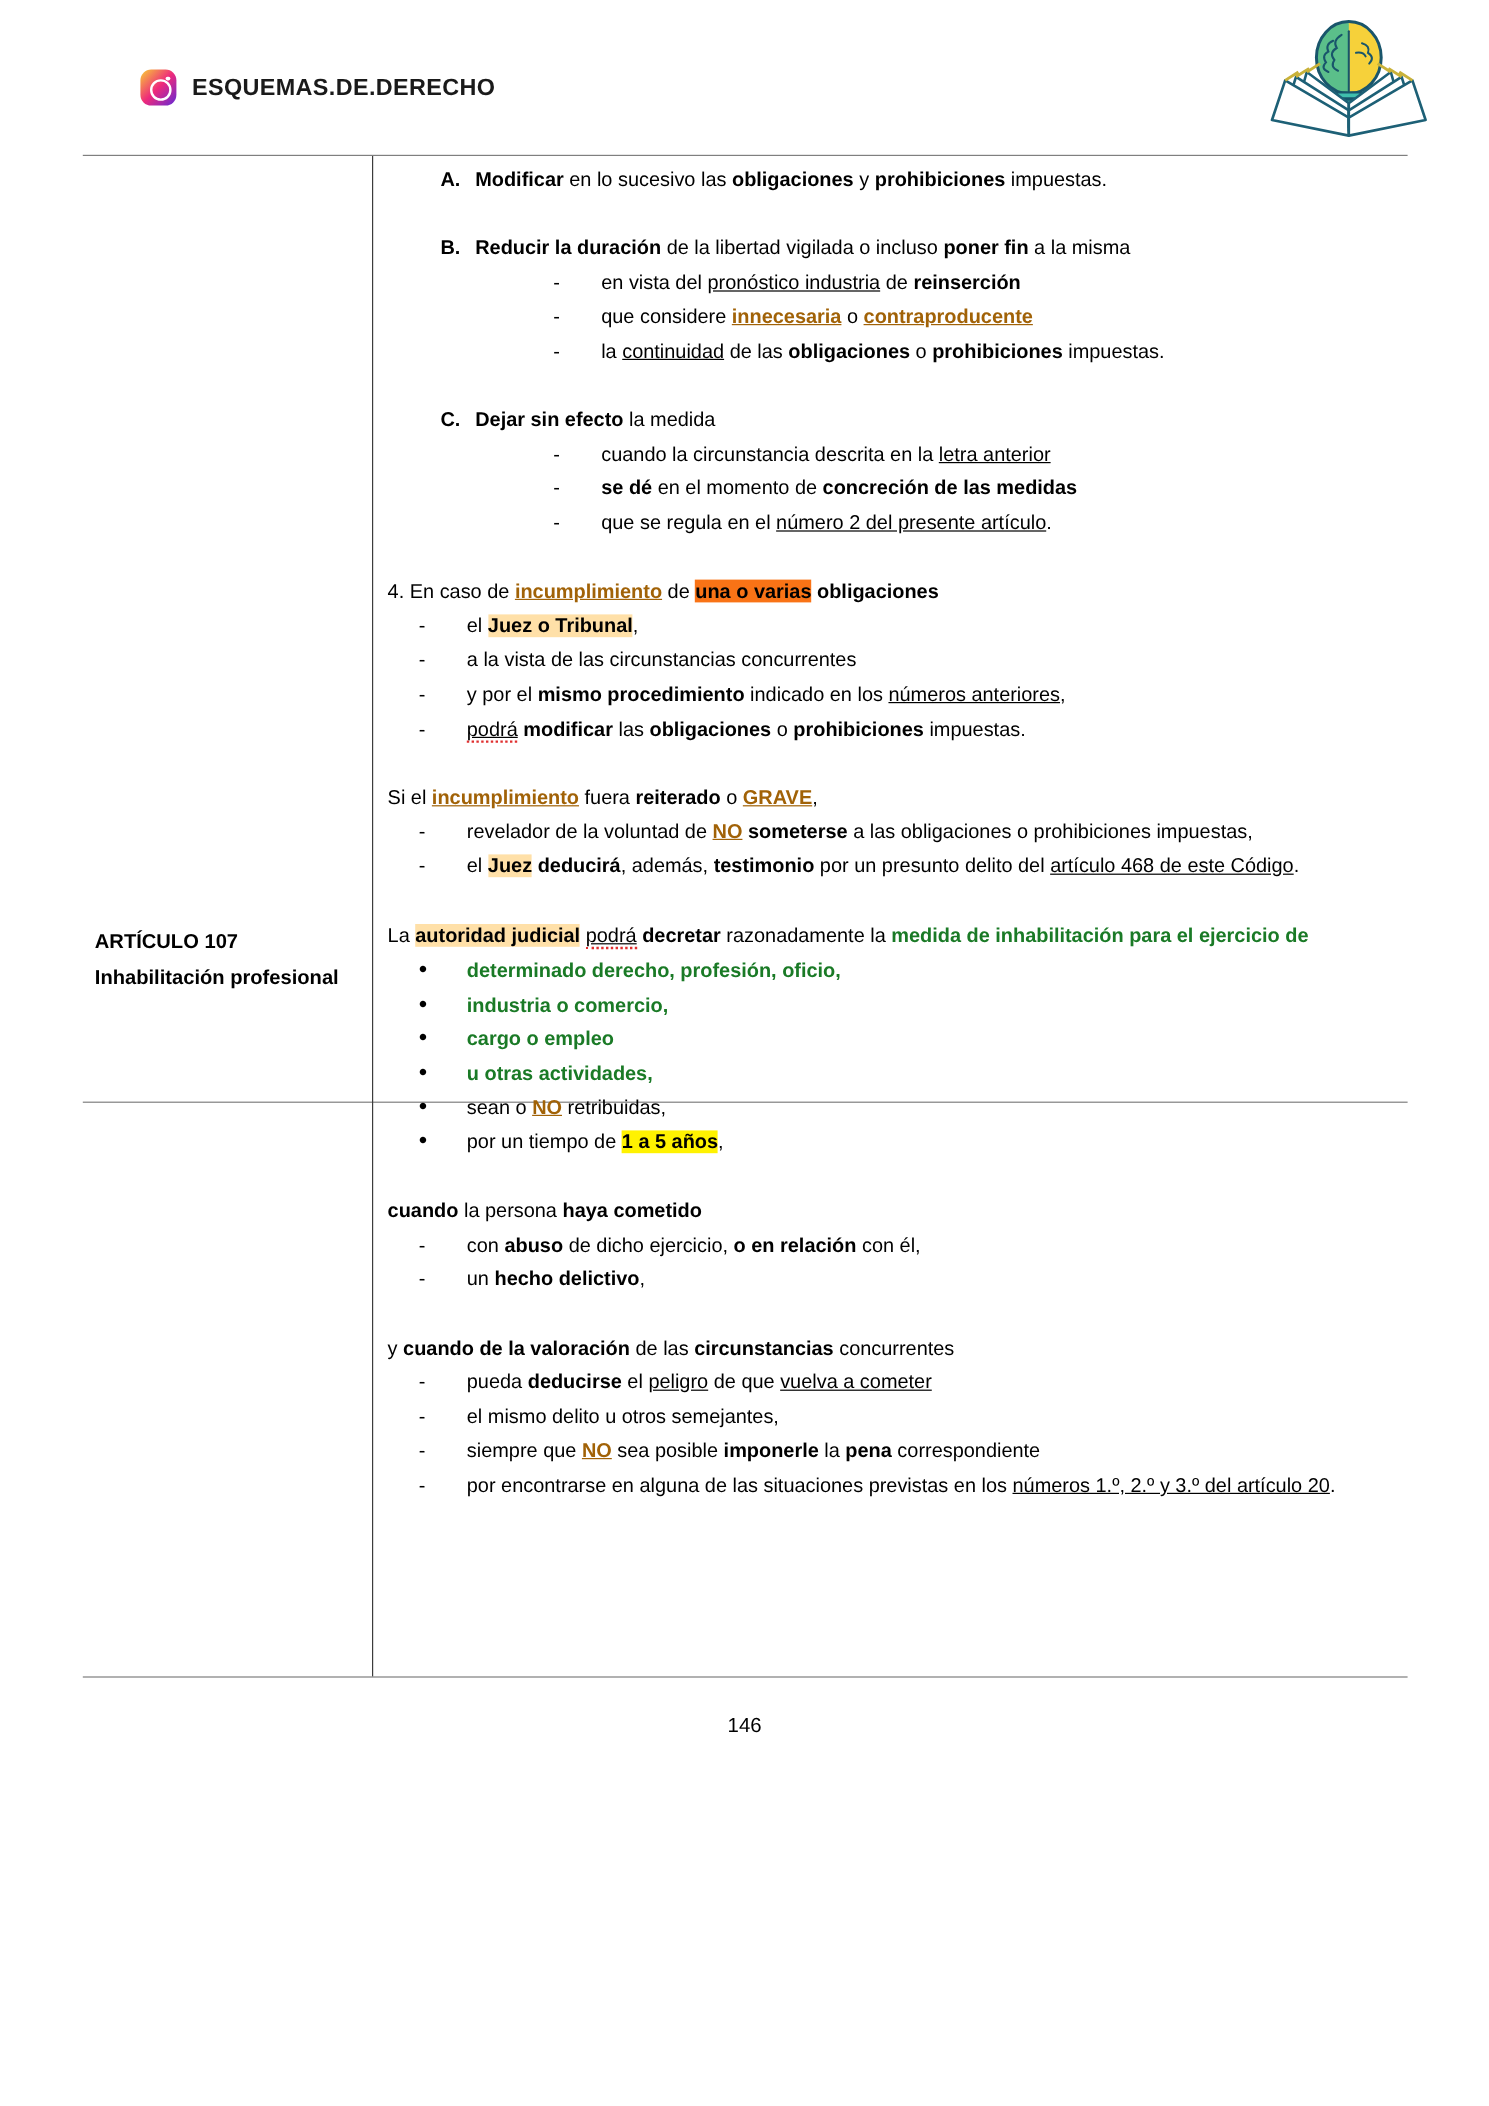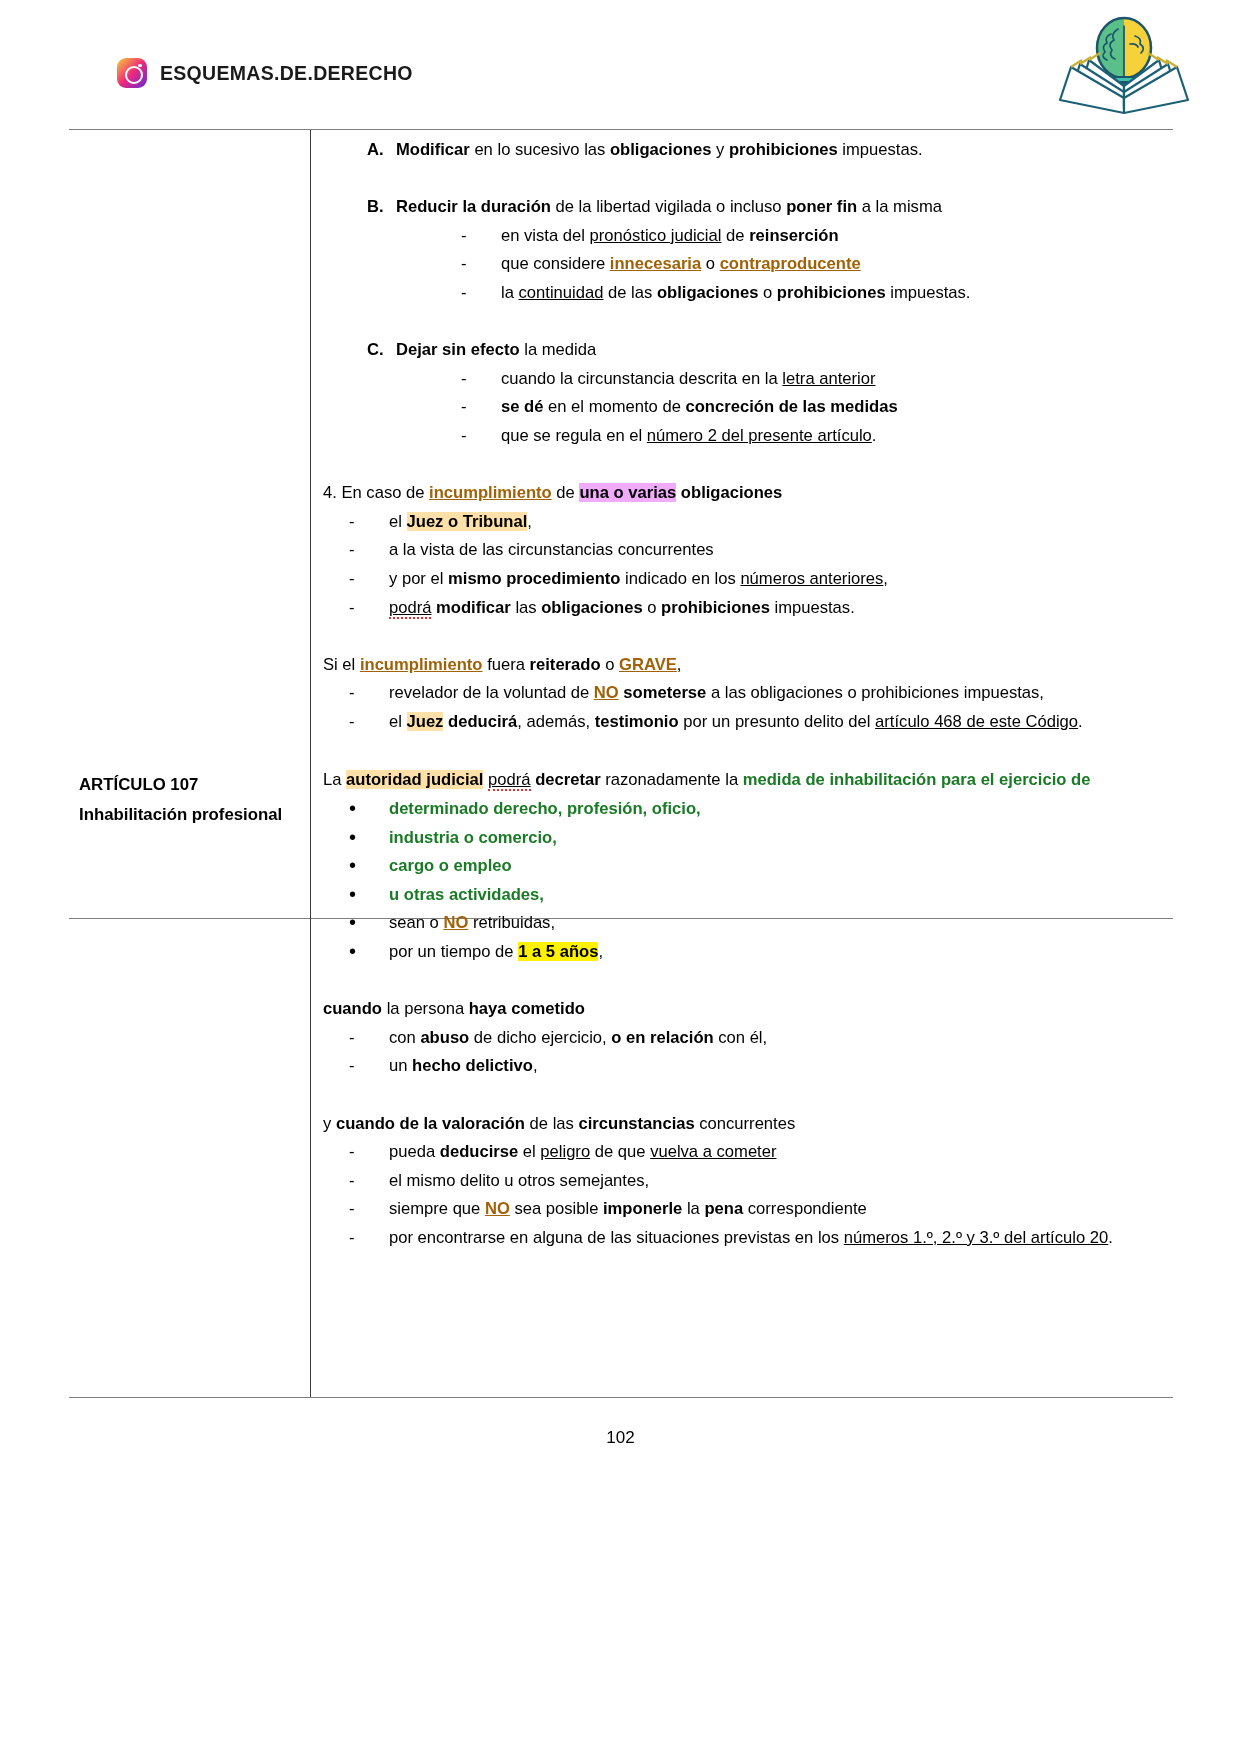--- a/index.html
+++ b/index.html
@@ -50,21 +50,21 @@
   .cell-left { width:241px; flex:none; padding:10px 8px 10px 10px; }
   .cell-right { flex:1; padding:6px 14px 10px 13px; }
 
   
   .t { font-size:16.6px; line-height:28.6px; color:#000; }
   .b { font-weight:bold;text-align:center; }
   .red { color:#a16207; font-weight:bold;text-decoration:underline; }
   .green { color:#1a7a26; font-weight:bold; }
   .link { color:#000000; text-decoration:underline; }
   .u { text-decoration:underline; }
-  .hl-green { background:#f0abfc; }
+  .hl-green { background:#f97316; }
   .hl-yellow { background:#fff200; }
   .hl-peach { background:#ffe0a8; }
   .sp { border-bottom: 2px dotted #e03030; }
 
   .lettered { margin:0; padding:0; list-style:none; }
   .lettered > li {
     position:relative; padding-left:73px; margin-bottom:0;
   }
   .lettered > li > .mk {
     position:absolute; left:44px; top:0; font-weight:bold;
@@ -152,21 +152,21 @@
 
         <div class="gap"></div>
 
         <ul class="lettered">
           <li>
             <span class="mk">B.</span>
             <span class="b">Reducir la duración</span><span> de la libertad vigilada o incluso </span><span class="b">poner fin</span><span> a la misma</span>
             <ul class="dash-list ind2" style="margin-left:65px;">
               <li>
                 <span class="mk">-</span>
-                <span>en vista del </span><span class="u">pronóstico judicial</span><span> de </span><span class="b">reinserción</span>
+                <span>en vista del </span><span class="u">pronóstico industria</span><span> de </span><span class="b">reinserción</span>
               </li>
               <li>
                 <span class="mk">-</span>
                 <span>que considere </span><span class="red">innecesaria</span><span> o </span><span class="red">contraproducente</span>
               </li>
               <li>
                 <span class="mk">-</span>
                 <span>la </span><span class="u">continuidad</span><span> de las </span><span class="b">obligaciones</span><span> o </span><span class="b">prohibiciones</span><span> impuestas.</span>
               </li>
             </ul>
@@ -325,15 +325,15 @@
             </li>
           </ul>
         </div>
 
         <div class="gap-sm"></div>
       </div>
     </div>
 
   </div>
 
-  <div class="footer-page">102</div>
+  <div class="footer-page">146</div>
 
 </div>
 
 </body></html>

